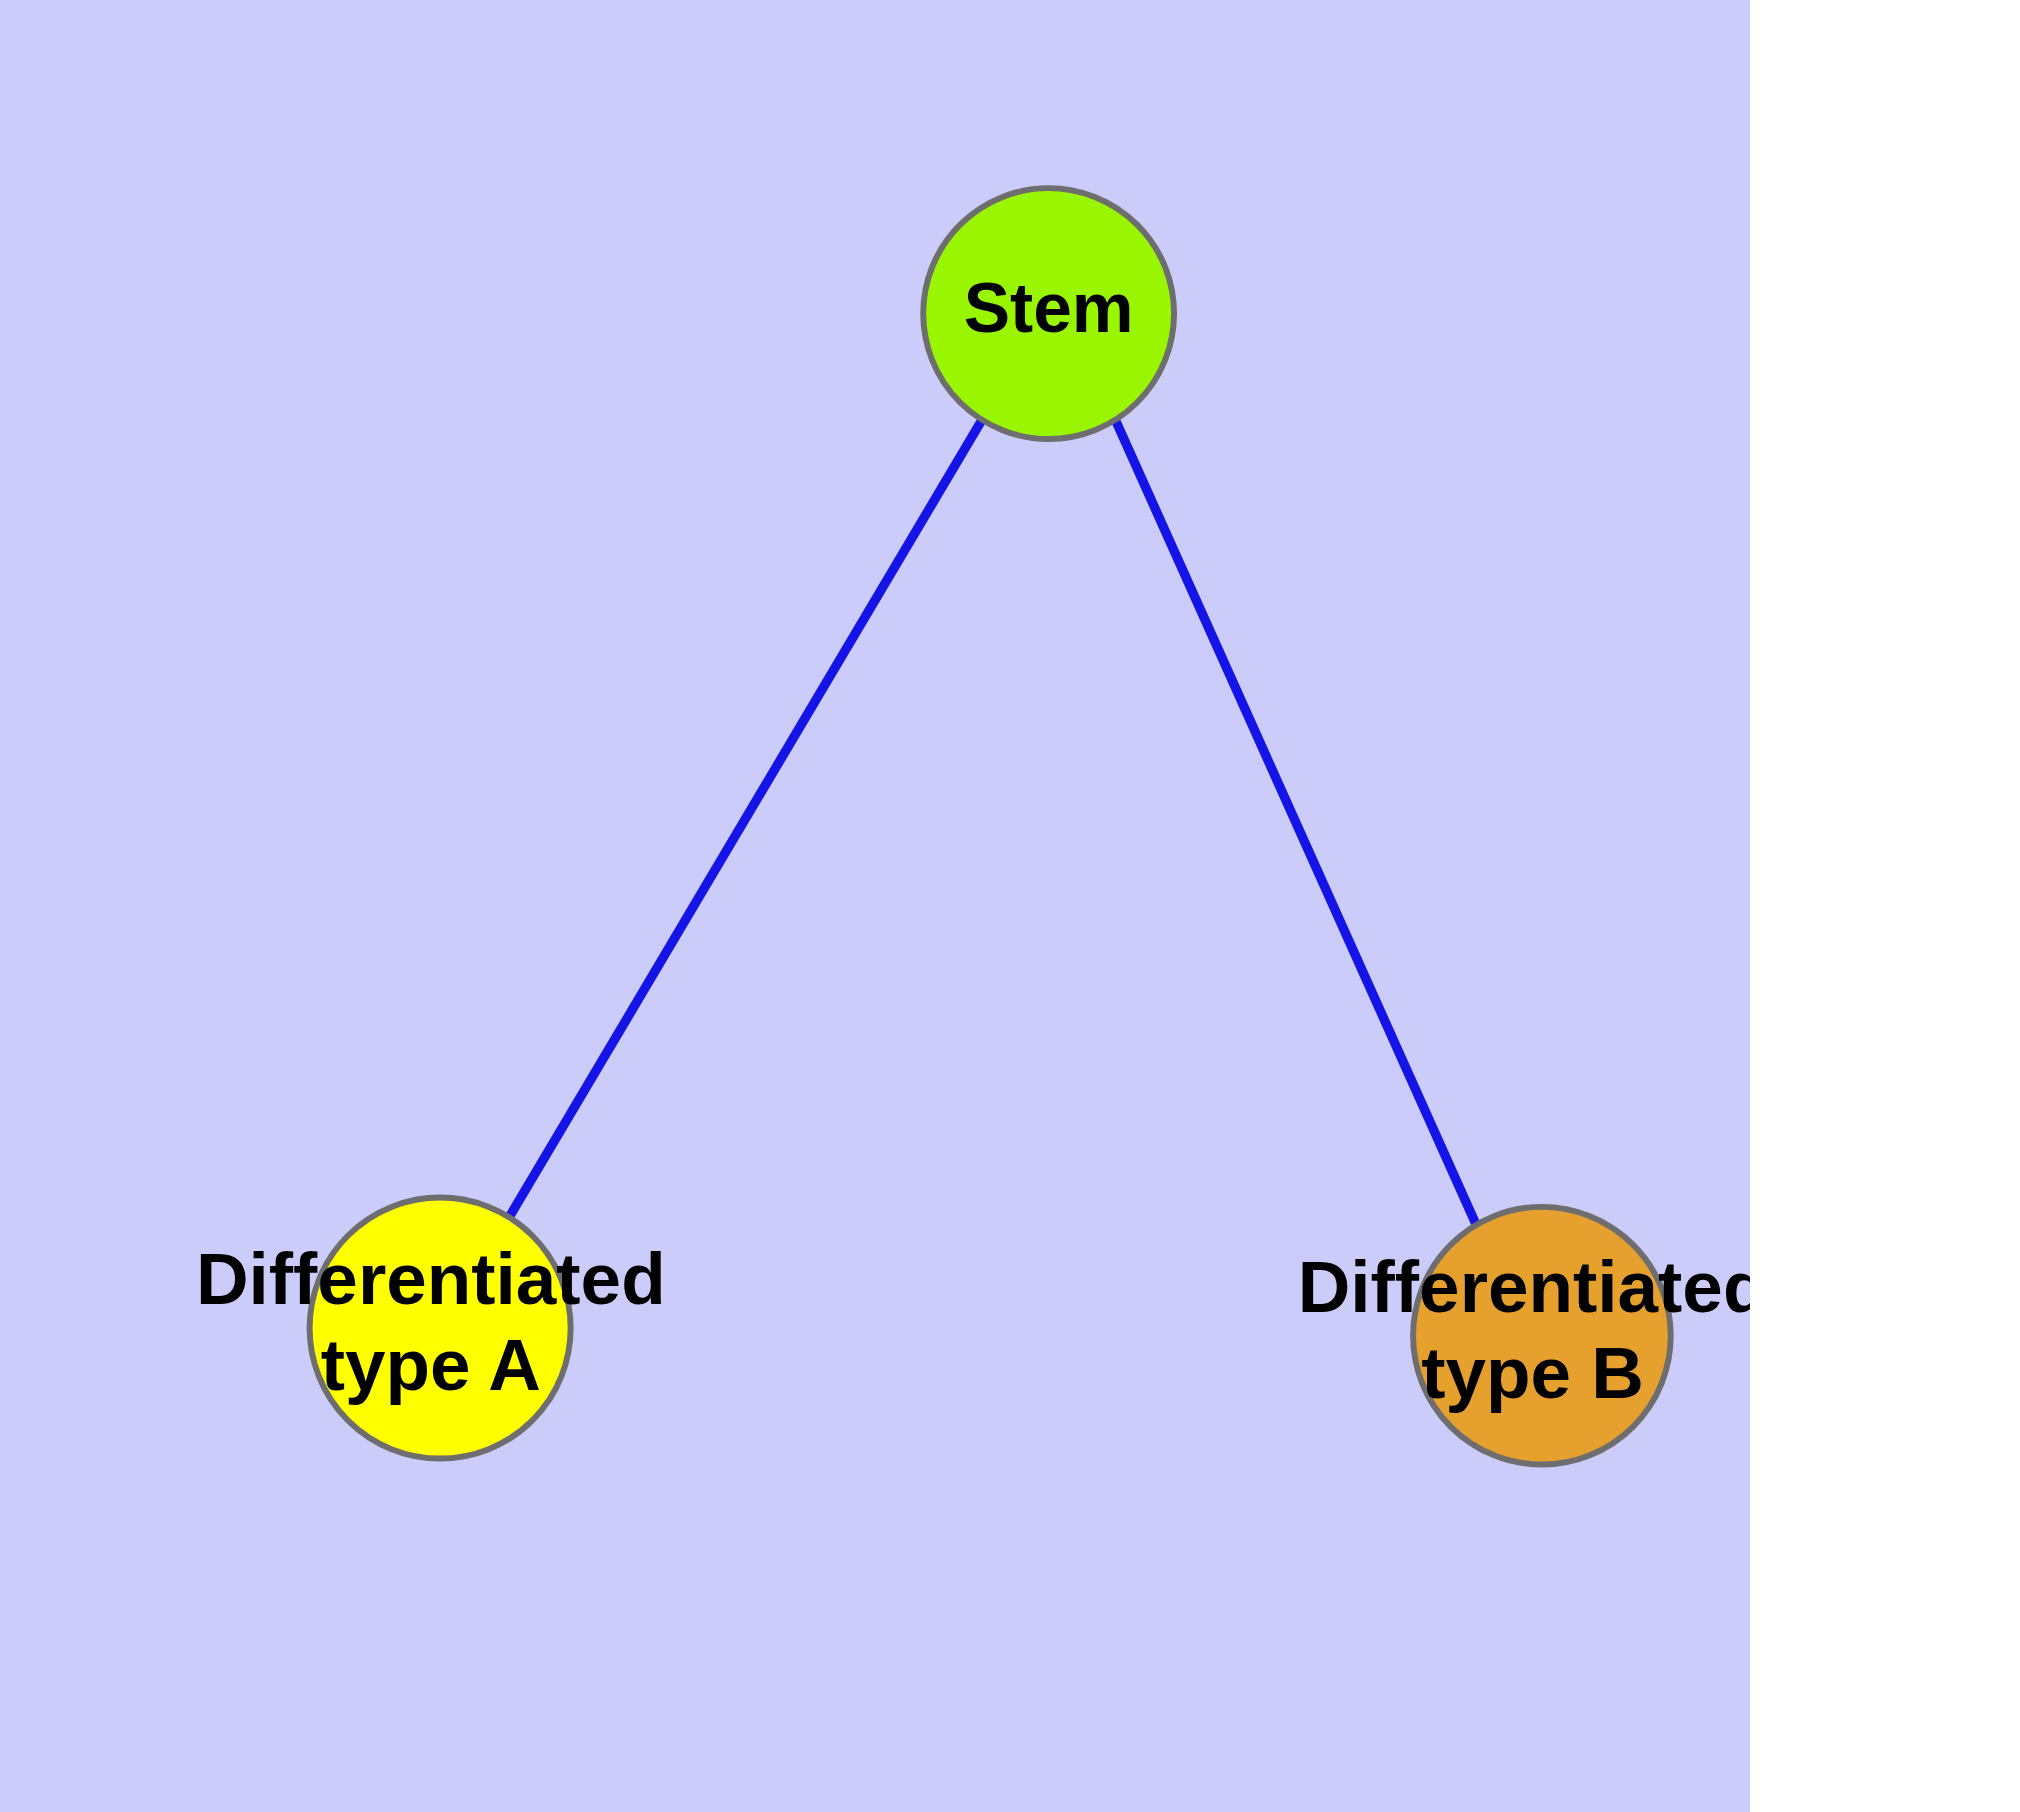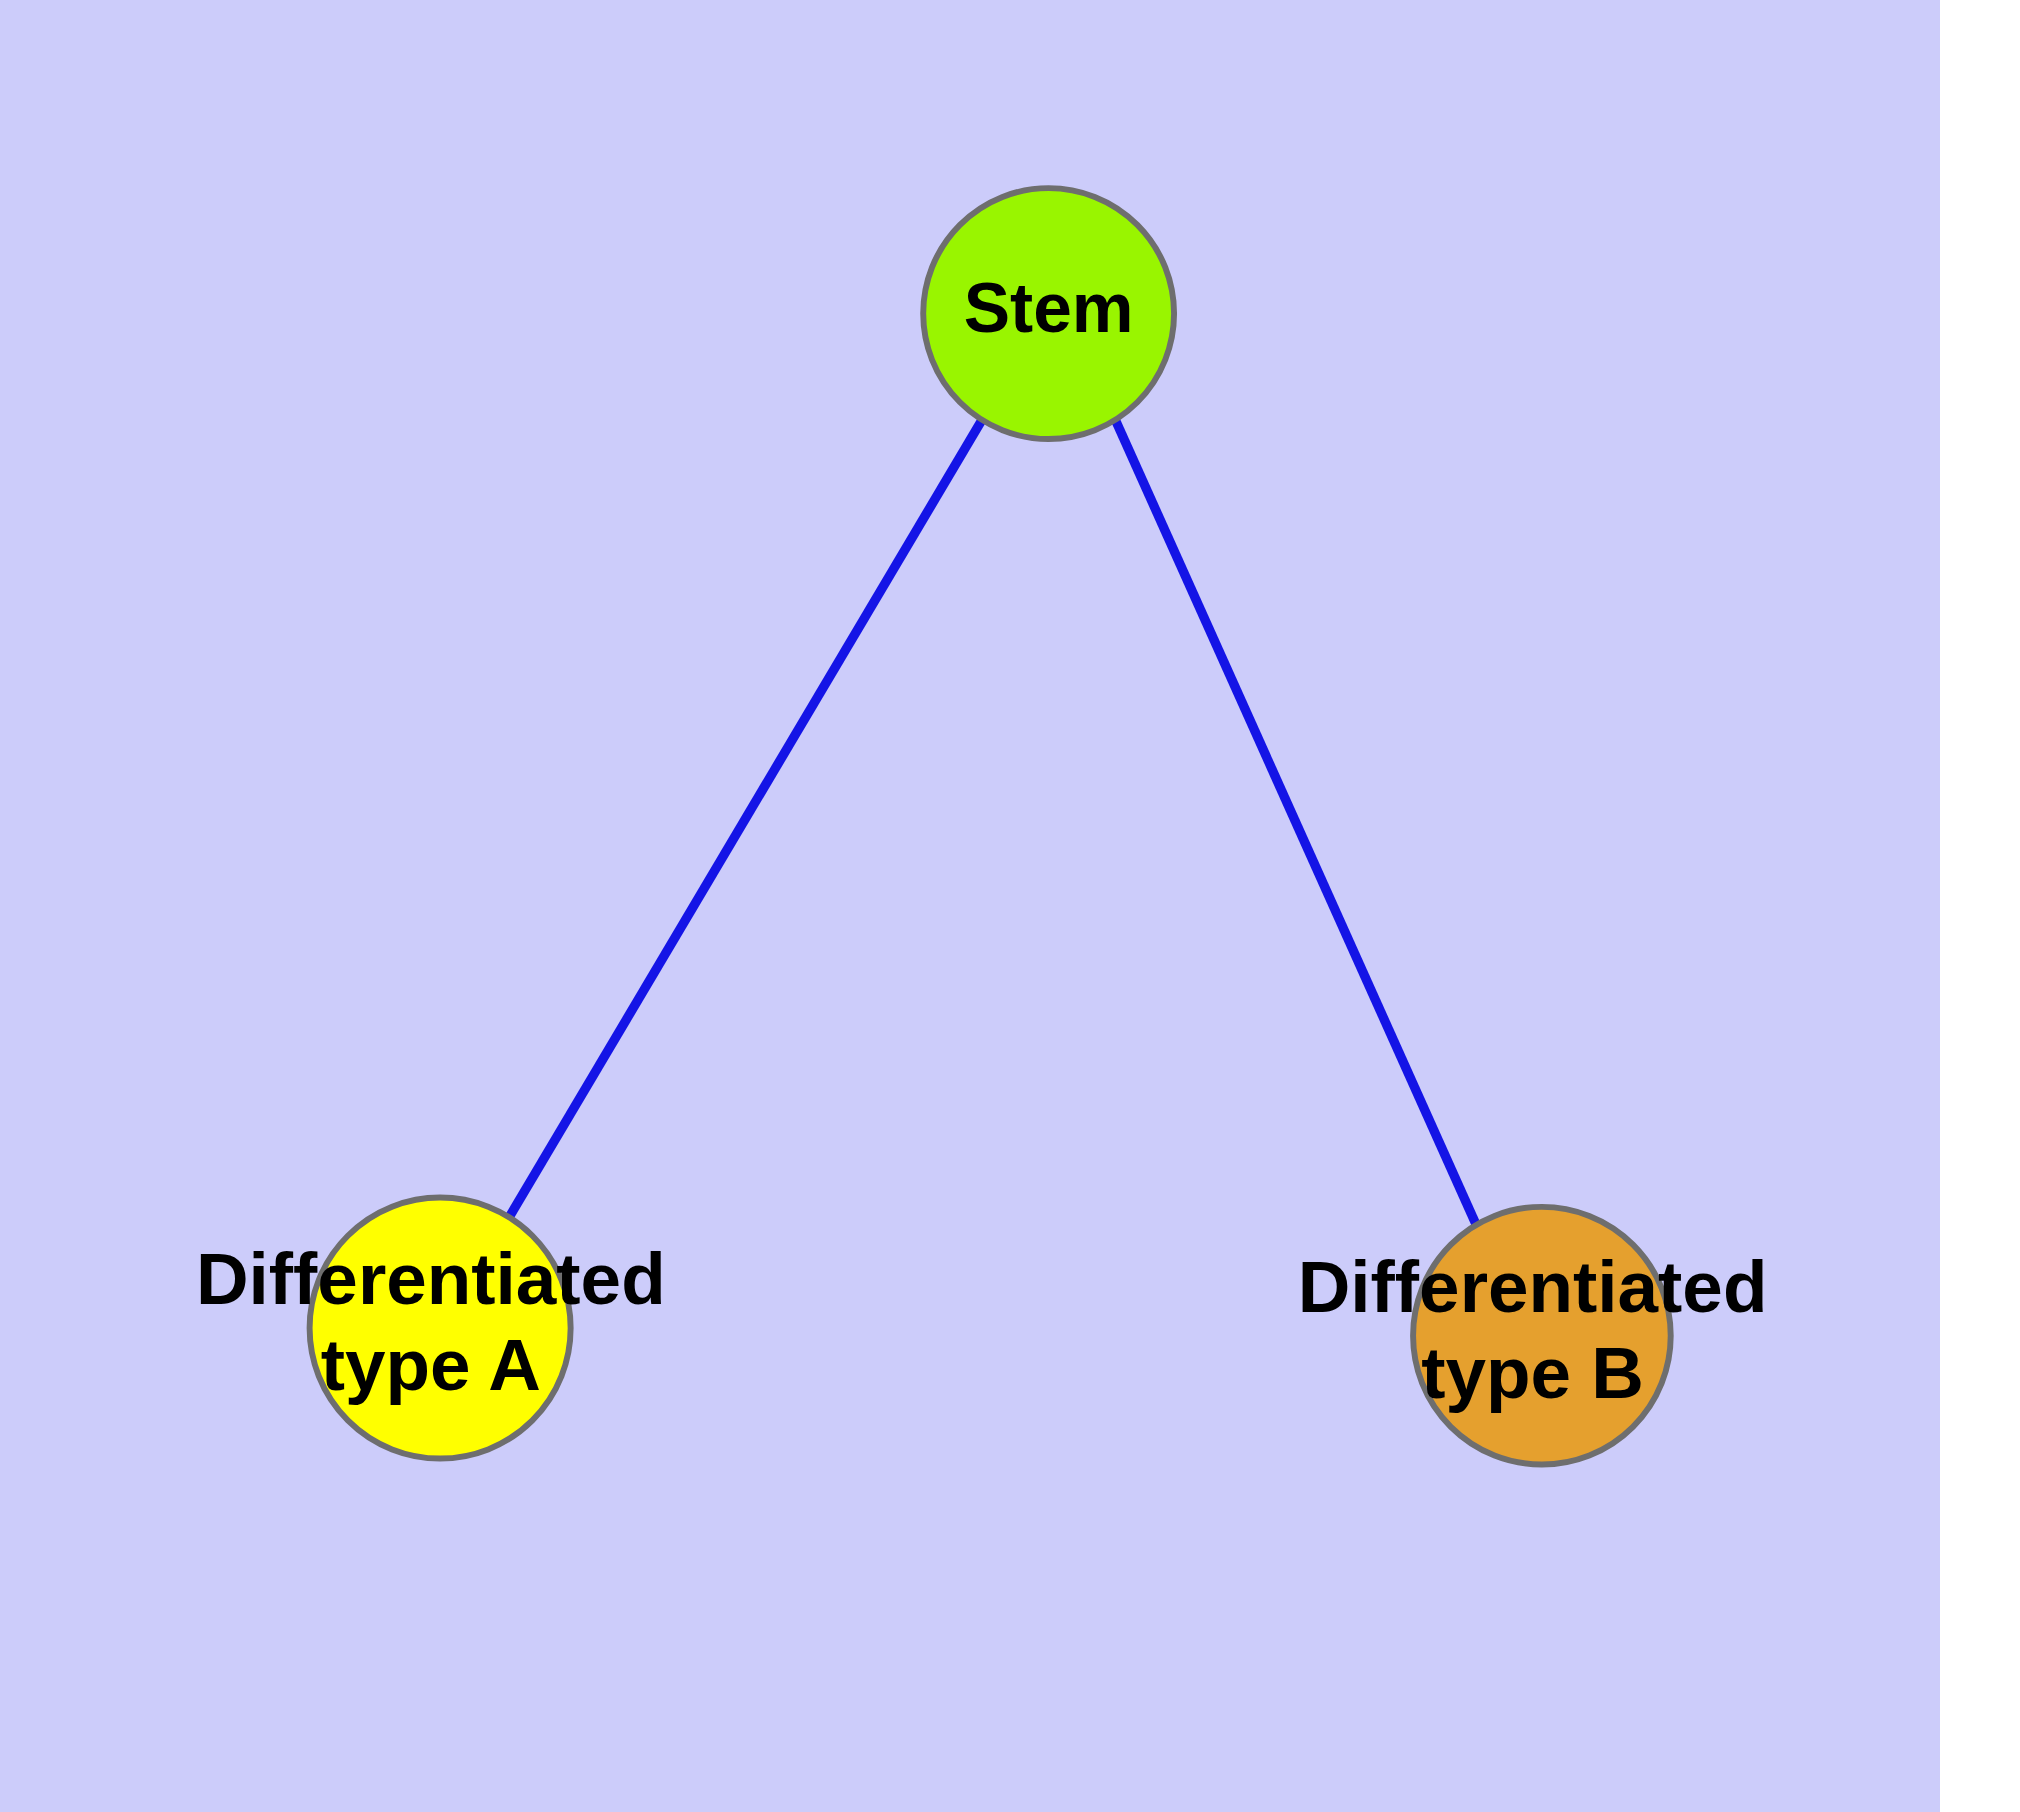--- a/index.html
+++ b/index.html
@@ -28,21 +28,21 @@
     font-weight: bold;
     fill: #000000;
     dominant-baseline: middle;
     text-anchor: middle;
     paint-order: normal;
   }
 </style>
 </head>
 <body>
 
-<div id="canvas" style="width: 1940px; height: 1812px; background: rgb(204, 204, 250);">
+<div id="canvas" style="width: 1750px; height: 1812px; background: rgb(204, 204, 250);">
   <svg id="graph-svg" viewBox="0 0 2384 2138" xmlns="http://www.w3.org/2000/svg" style="width: 2021px; height: 1812px;">
 
     <rect id="bg-rect" x="0" y="0" width="2384" height="2138" fill="#ccccfa"></rect>
 
     <g id="edges-layer">
         <line x1="1158" y1="496" x2="600" y2="1437" stroke="#1414e6" stroke-width="11" stroke-linecap="butt"></line>
         <line x1="1316" y1="496" x2="1741" y2="1444" stroke="#1414e6" stroke-width="11" stroke-linecap="butt"></line>
       </g>
     <g id="nodes-layer">
         <circle cx="1237" cy="370" r="148" fill="#99f500" stroke="#6e6e6e" stroke-width="7"></circle>

